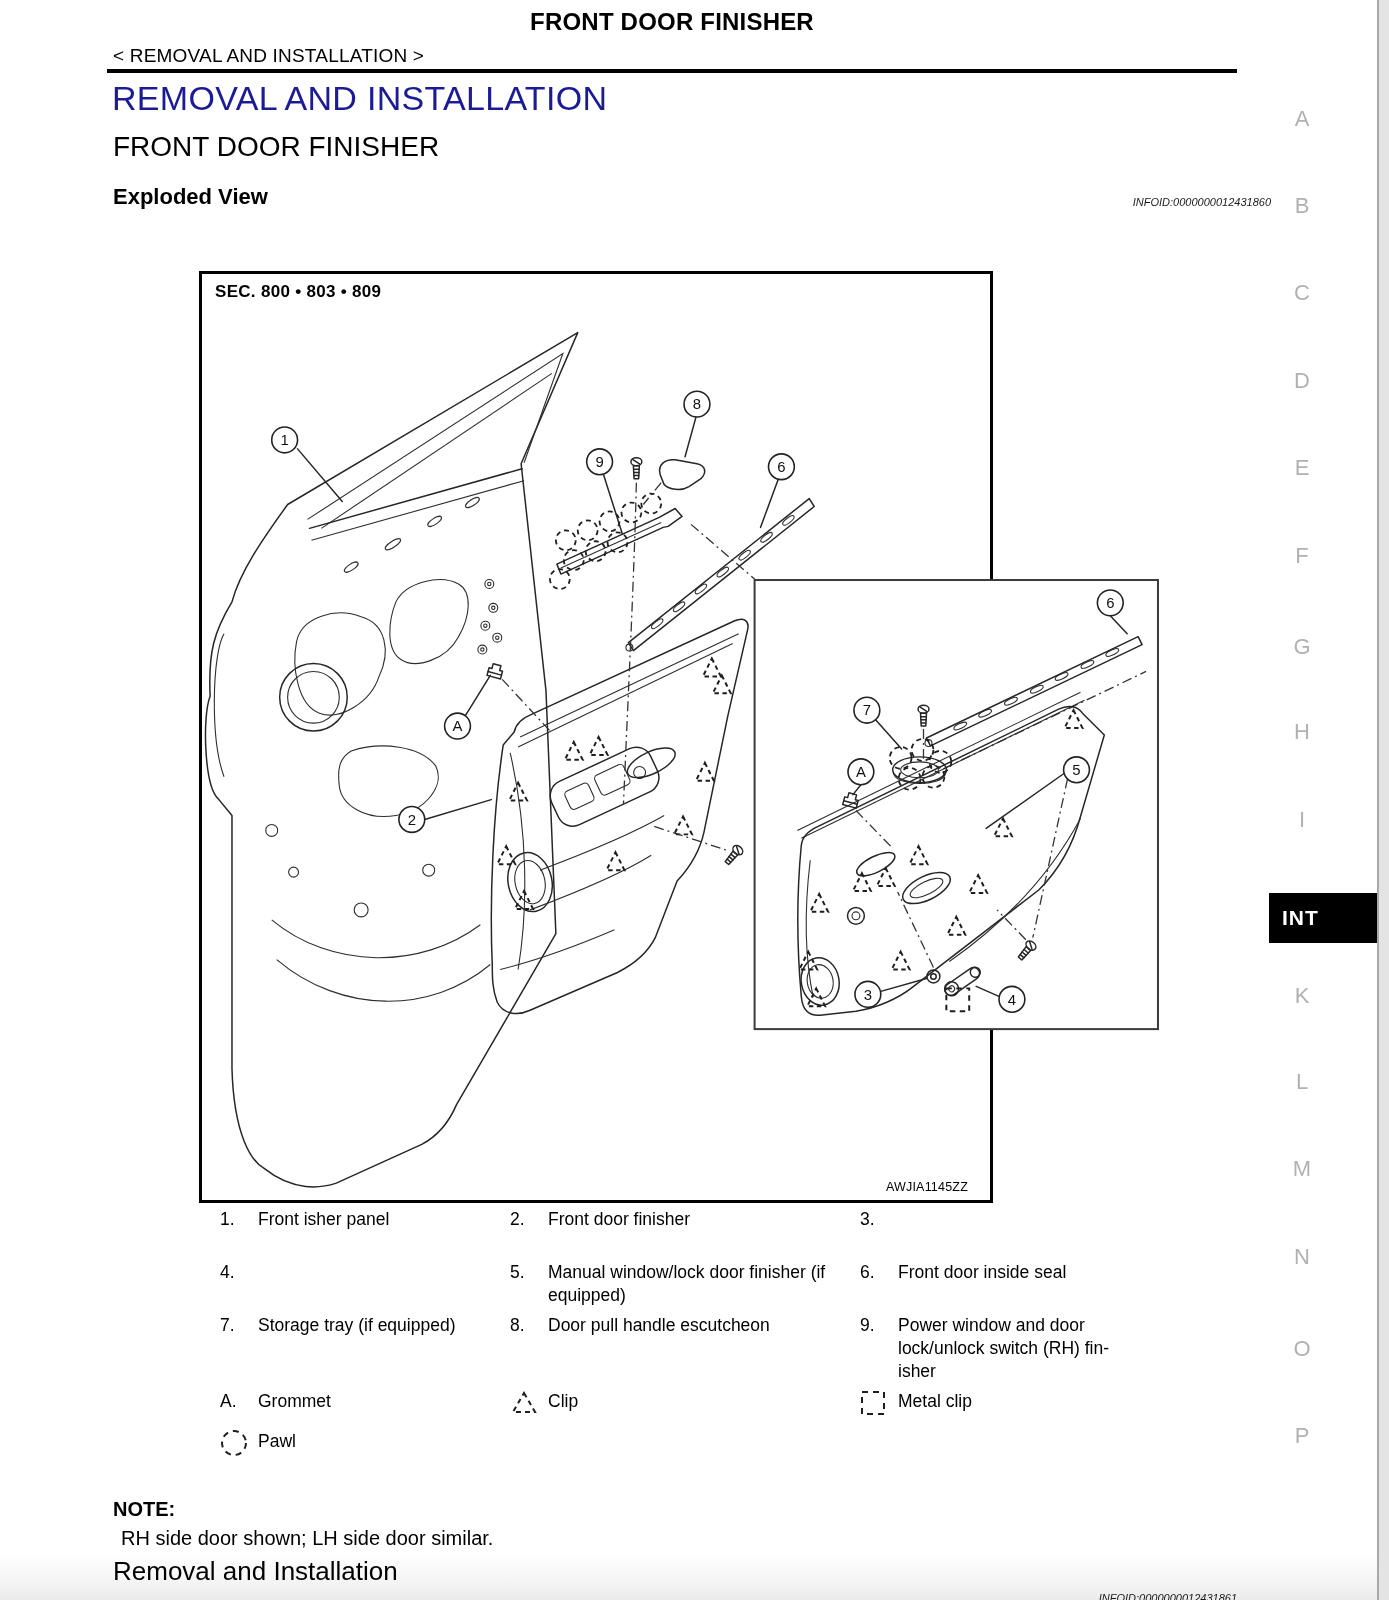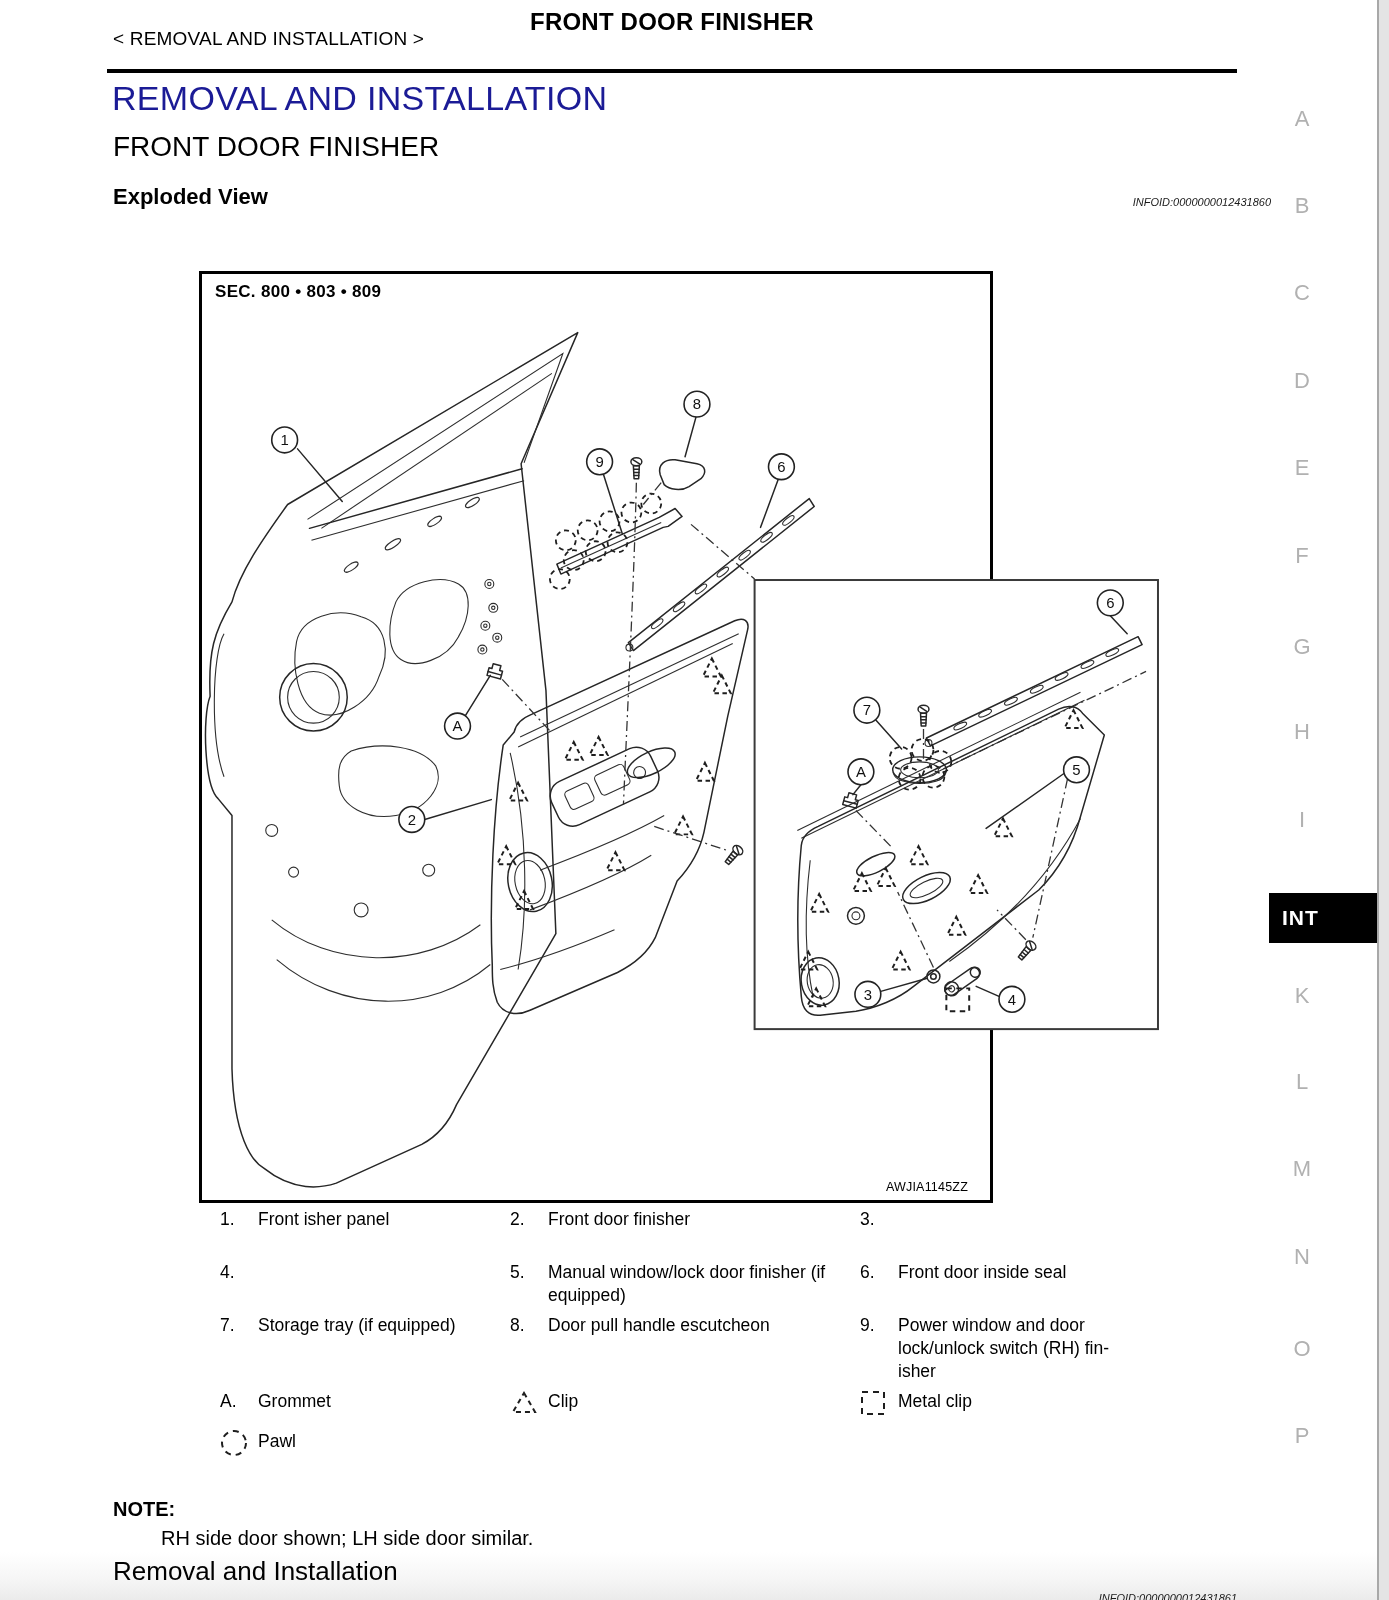--- a/index.html
+++ b/index.html
@@ -1,21 +1,21 @@
 <!DOCTYPE html>
 <html><head>
 <meta charset="utf-8">
 <style>
   html,body{margin:0;padding:0;background:#ffffff;}
   .page{position:relative;width:1389px;height:1600px;background:#fff;
         font-family:"Liberation Sans",sans-serif;color:#000;overflow:hidden;}
   .abs{position:absolute;}
   
   .doc-title{top:8px;left:672px;transform:translateX(-50%);font-size:24px;font-weight:bold;letter-spacing:.2px;white-space:nowrap;}
-  .breadcrumb{top:28px;left:113px;font-size:19px;letter-spacing:.2px;white-space:nowrap;}
+  .breadcrumb{top:45px;left:113px;font-size:19px;letter-spacing:.2px;white-space:nowrap;}
   .rule{top:69px;left:107px;width:1130px;height:4px;background:#000;}
   .sect-head{top:79px;left:112px;font-size:34px;font-weight:500;letter-spacing:.3px;white-space:nowrap;}
   .subsect-head{top:131px;left:113px;font-size:28px;font-weight:400;white-space:nowrap;}
   .exploded{top:184px;left:113px;font-size:22px;font-weight:bold;white-space:nowrap;}
   .infoid{font-size:11px;font-style:italic;color:#1a1a1a;white-space:nowrap;}
   .infoid-top{top:196px;left:1271px;transform:translateX(-100%);}
   .infoid-bottom{top:1580px;left:1237px;transform:translateX(-100%);margin-top:12px;}
   
   .side-letter{width:30px;text-align:center;left:1287px;font-size:22px;color:#b1b1b1;}
   .int-box{left:1269px;top:893px;width:109px;height:50px;background:#000;color:#fff;
@@ -24,21 +24,21 @@
   .gutter{left:1379px;top:0;width:10px;height:1600px;background:#e4e4e4;}
   
   .fig-box{left:199px;top:271px;width:794px;height:932px;border:3px solid #000;box-sizing:border-box;background:#fff;}
   .sec-label{left:13px;top:8px;font-size:17px;font-weight:bold;letter-spacing:.3px;position:absolute;}
   .fig-code{right:22px;bottom:6px;font-size:12.5px;position:absolute;letter-spacing:.2px;}
   .fig-box svg{position:absolute;left:0;top:0;}
   
   .lg-num{font-size:17.5px;line-height:23px;}
   .lg-txt{font-size:17.5px;line-height:23px;}
   .note-label{top:1498px;left:113px;font-size:20px;font-weight:bold;}
-  .note-text{top:1527px;left:121px;font-size:20px;margin-left:40px;}
+  .note-text{top:1527px;left:121px;font-size:20px;}
   .bottom-head{top:1556px;left:113px;font-size:26px;white-space:nowrap;}
   .bottom-shade{left:0;top:1552px;width:1377px;height:48px;
     background:linear-gradient(180deg,#ffffff 0%,#f6f6f6 55%,#ebebeb 100%);}
   svg .ln{stroke:#262626;stroke-width:1.5;fill:none;stroke-linecap:round;stroke-linejoin:round;}
   svg .thin{stroke:#2e2e2e;stroke-width:1.1;fill:none;}
   svg .dash{stroke:#1e1e1e;stroke-width:2;fill:none;stroke-dasharray:4.5 3.5;}
   svg .dashc{stroke:#1e1e1e;stroke-width:1.8;fill:none;stroke-dasharray:5 4;}
   svg .dd{stroke:#333;stroke-width:1.3;fill:none;stroke-dasharray:10 4 2 4;}
   svg .callout{fill:#fff;stroke:#222;stroke-width:1.6;}
   svg .ctext{font-family:"Liberation Sans",sans-serif;font-size:15px;fill:#111;}

